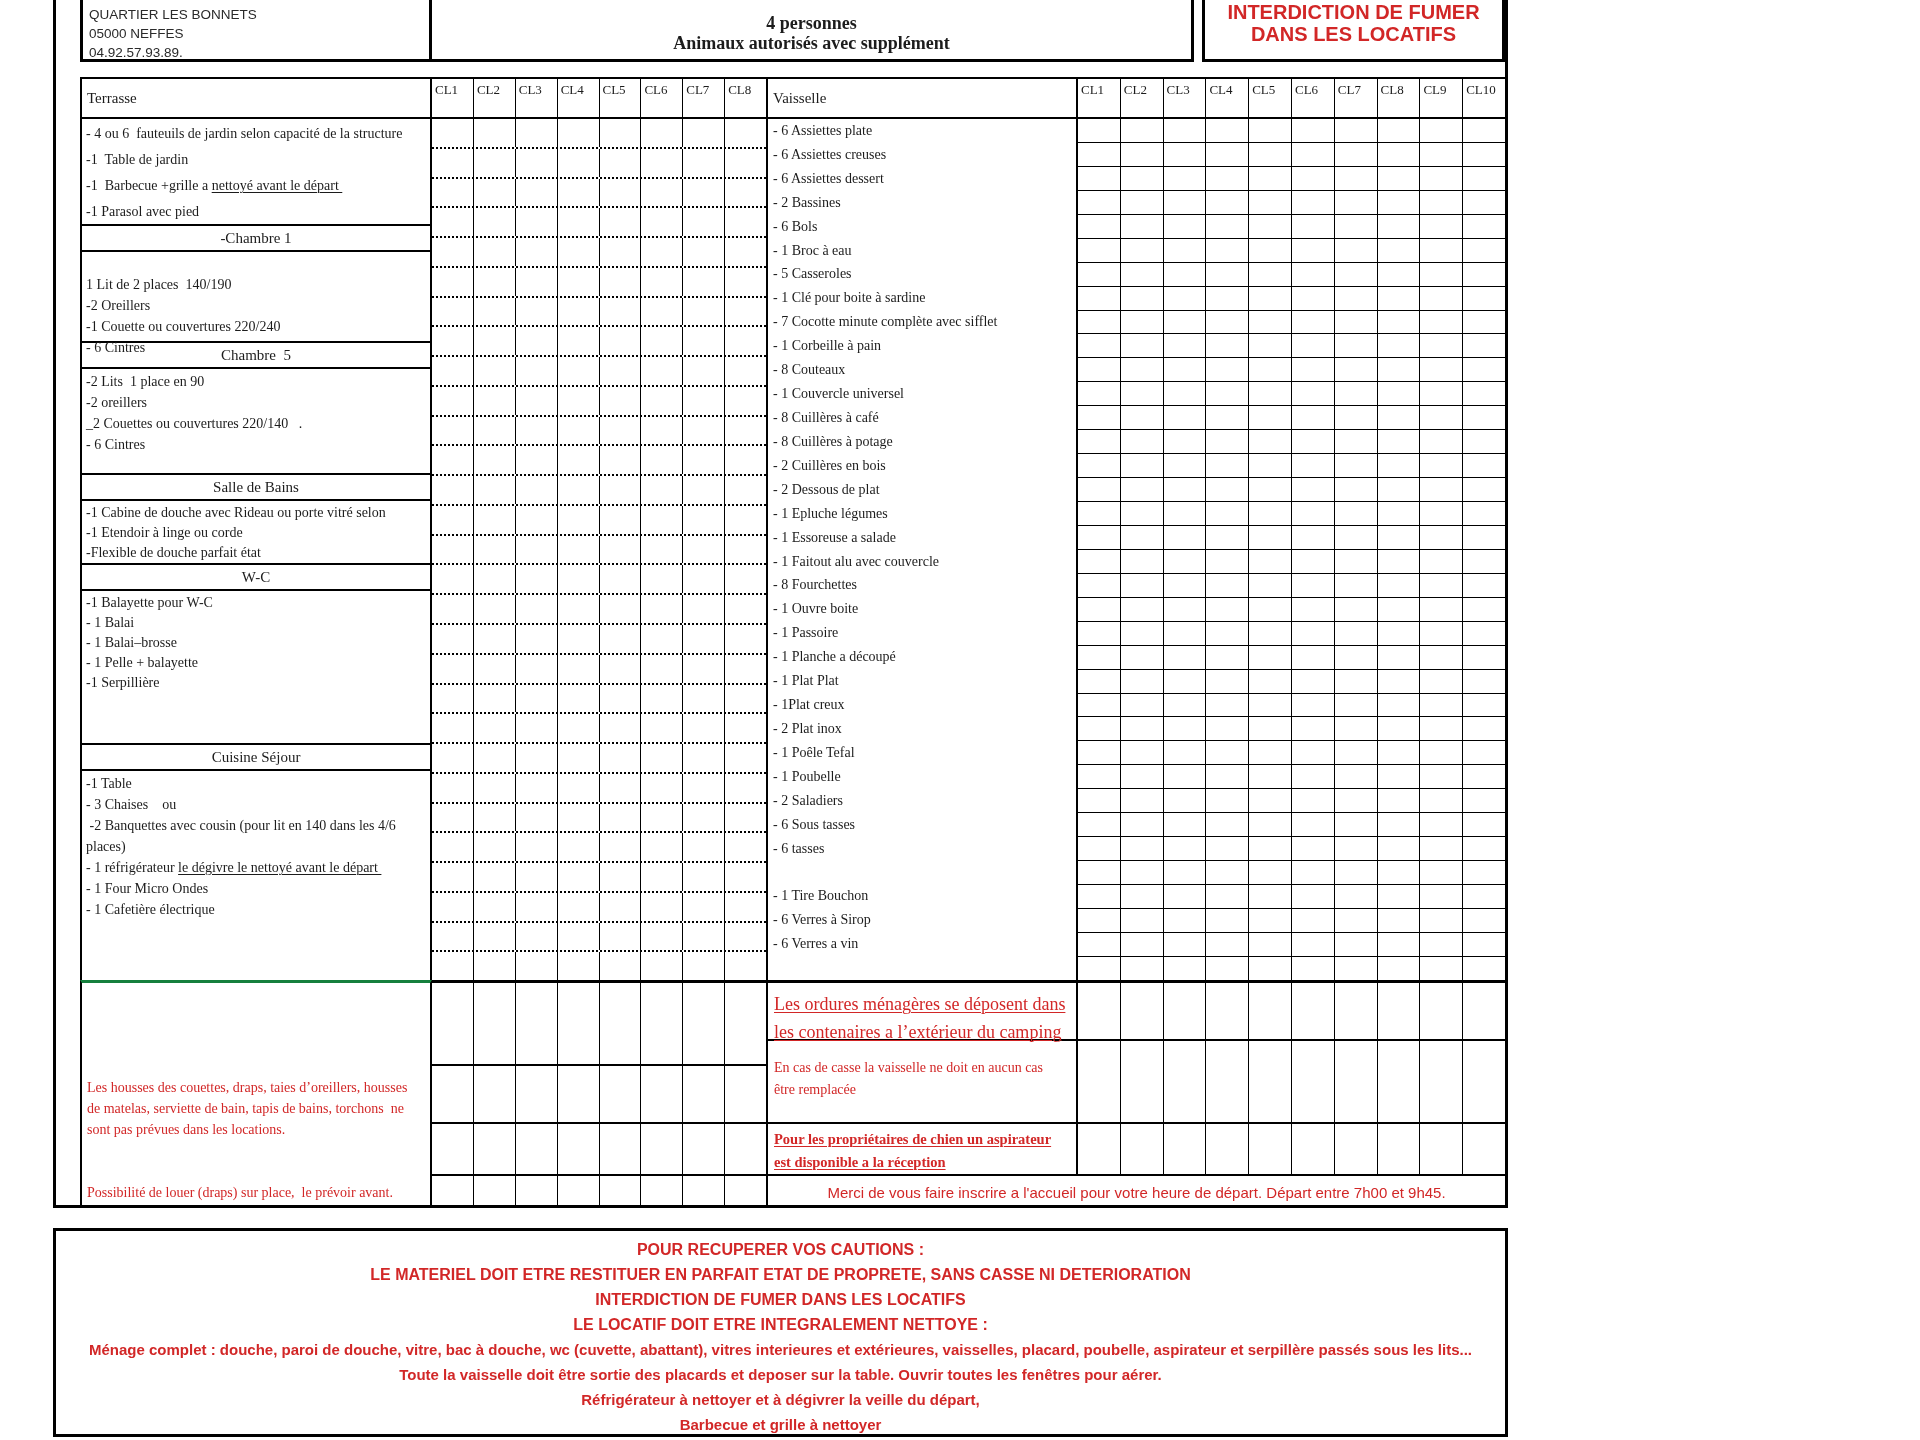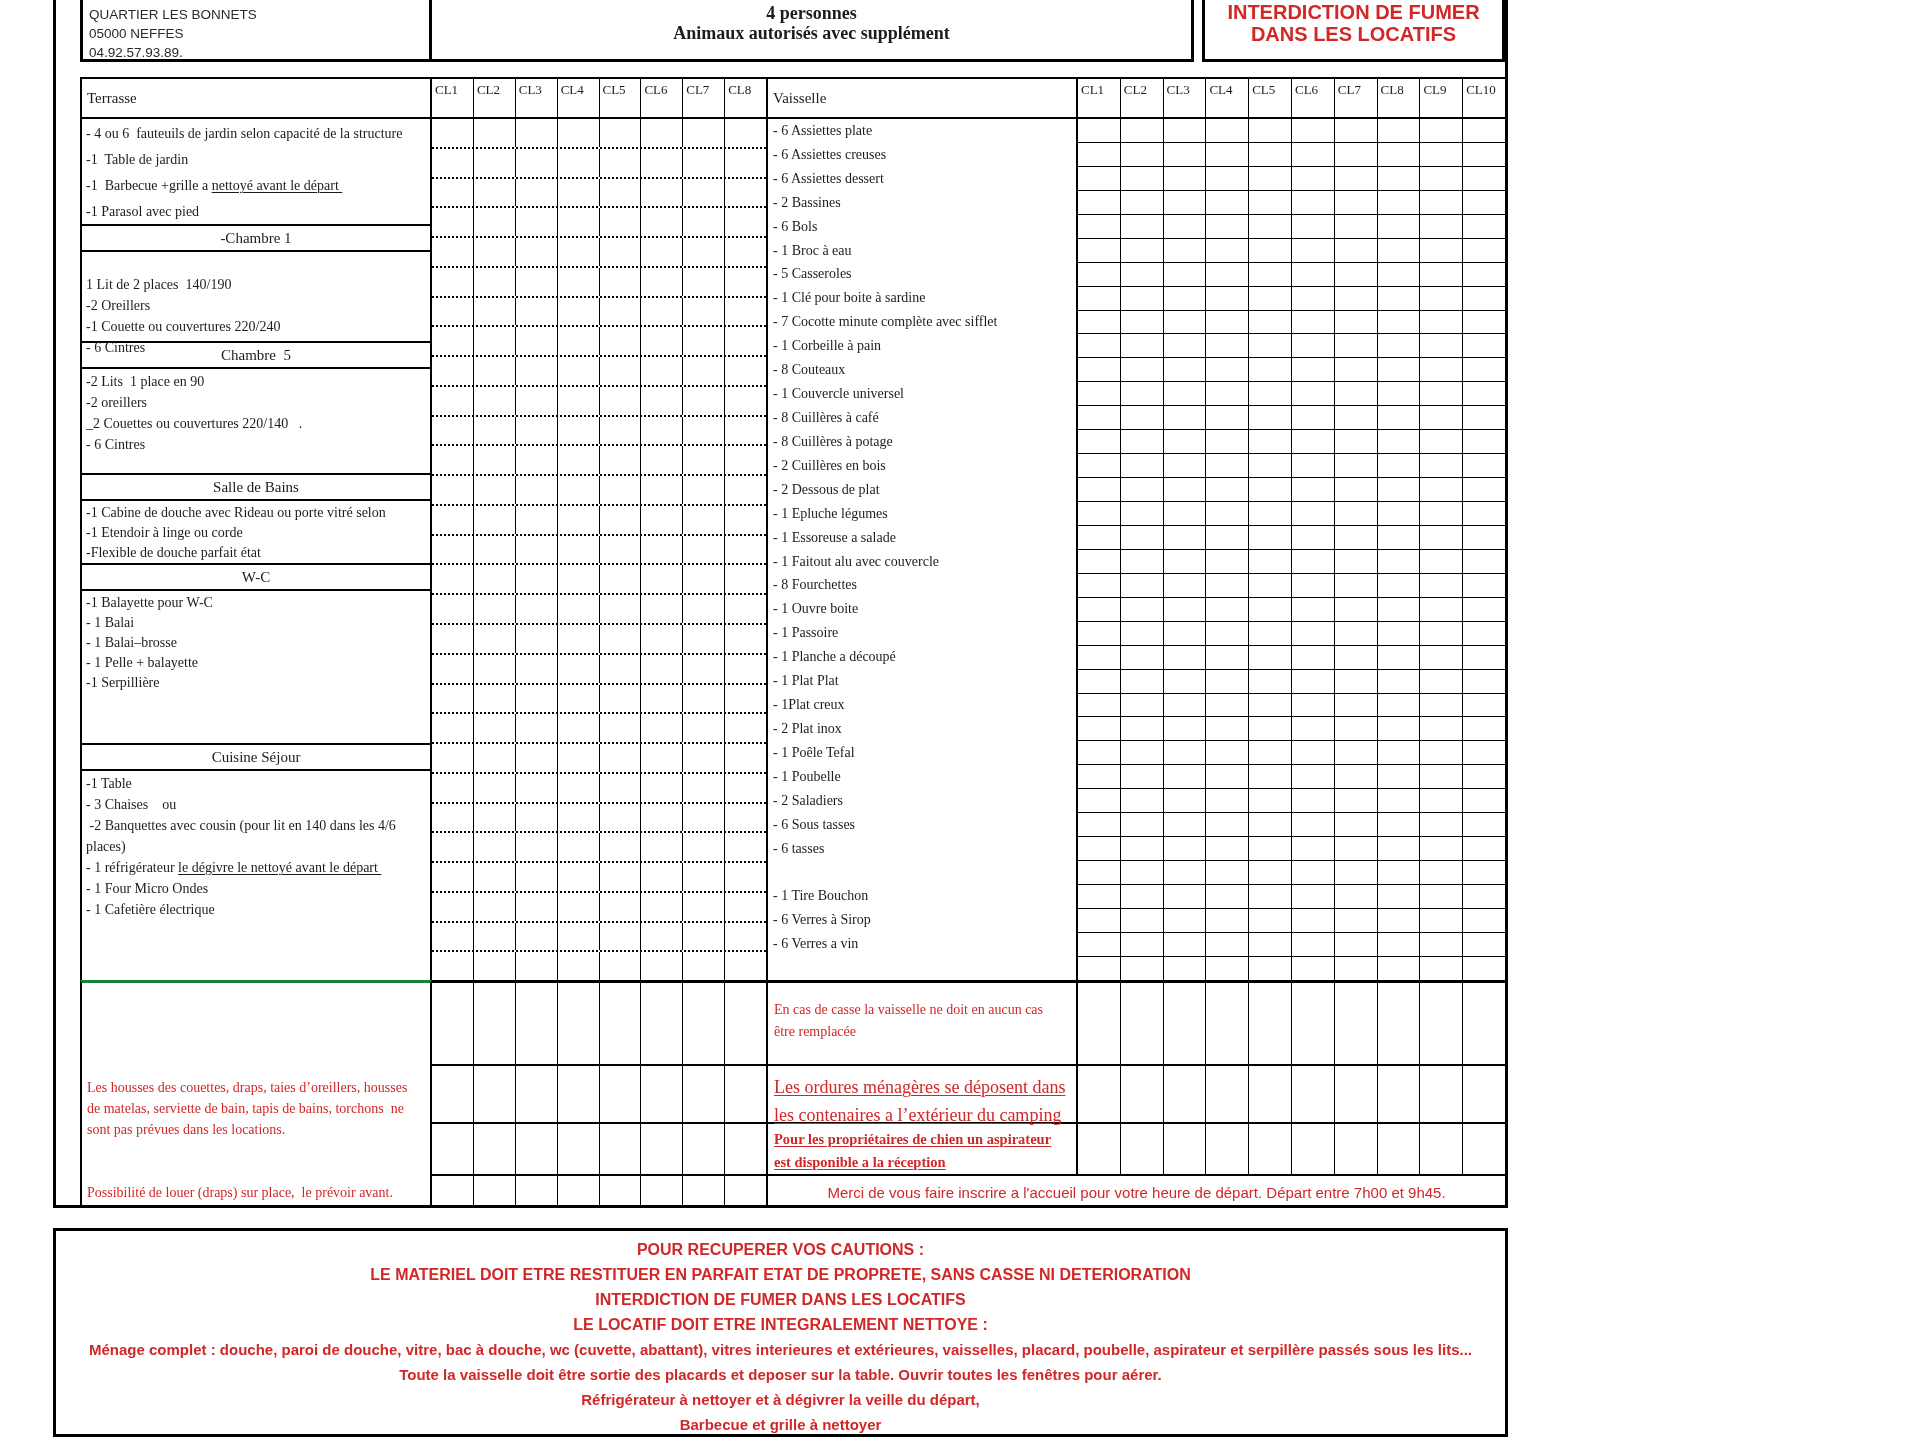--- a/index.html
+++ b/index.html
@@ -12,21 +12,21 @@
               border:3px solid #000; border-top:none; }
 
   
   .hdr-band { height:62px; display:flex; margin-bottom:15px; }
   .hdr-spacer { width:24px; }
   .hdr-left { width:352px; border:3px solid #000; border-top:none;
               font-family:"Liberation Sans", sans-serif; font-size:13.5px; color:#2a2a2a;
               padding:5px 0 0 6px; line-height:19px; }
   .hdr-mid { width:762px; border-right:3px solid #000; border-bottom:3px solid #000;
              display:flex; flex-direction:column; justify-content:flex-end; align-items:center;
-             font-weight:bold; font-size:18px; line-height:20px; padding-bottom:16px; }
+             font-weight:bold; font-size:18px; line-height:20px; padding-bottom:6px; }
   .hdr-gap { width:8px; }
   .hdr-red { width:303px; border:3px solid #000; border-top:none;
              color:var(--red); font-family:"Liberation Sans", sans-serif;
              font-weight:bold; font-size:20px; text-align:center; line-height:22px; padding-top:1px; }
 
   
   .band-a { display:flex; height:903px; }
   .spacer-col { width:24px; }
   .left-panel { width:352px; border:2px solid #000; border-bottom:none; }
   .mid-panel  { width:336px; border-top:2px solid #000; border-right:2px solid #000; display:flex; flex-direction:column; }
@@ -1013,39 +1013,39 @@
             <div class="gcell"></div>
             <div class="gcell"></div>
             <div class="gcell"></div>
             <div class="gcell"></div>
             <div class="gcell"></div>
             <div class="gcell"></div>
           </div>
         </div>
 
       <div class="rb-section">
-        <div class="rb-row h83">
-          <div class="rb-note note1">En cas de casse la vaisselle ne doit en aucun cas être remplacée</div>
-          <div class="rb-cells">
-              <div class="gcell"></div>
-              <div class="gcell"></div>
-              <div class="gcell"></div>
-              <div class="gcell"></div>
-              <div class="gcell"></div>
-              <div class="gcell"></div>
-              <div class="gcell"></div>
-              <div class="gcell"></div>
-              <div class="gcell"></div>
-              <div class="gcell"></div>
-            </div>
-        </div>
         <div class="rb-row h58">
           <div class="rb-note note2">
             <span class="u">Les ordures ménagères se déposent dans les contenaires a l’extérieur du camping</span>
           </div>
+          <div class="rb-cells">
+              <div class="gcell"></div>
+              <div class="gcell"></div>
+              <div class="gcell"></div>
+              <div class="gcell"></div>
+              <div class="gcell"></div>
+              <div class="gcell"></div>
+              <div class="gcell"></div>
+              <div class="gcell"></div>
+              <div class="gcell"></div>
+              <div class="gcell"></div>
+            </div>
+        </div>
+        <div class="rb-row h83">
+          <div class="rb-note note1">En cas de casse la vaisselle ne doit en aucun cas être remplacée</div>
           <div class="rb-cells">
               <div class="gcell"></div>
               <div class="gcell"></div>
               <div class="gcell"></div>
               <div class="gcell"></div>
               <div class="gcell"></div>
               <div class="gcell"></div>
               <div class="gcell"></div>
               <div class="gcell"></div>
               <div class="gcell"></div>

